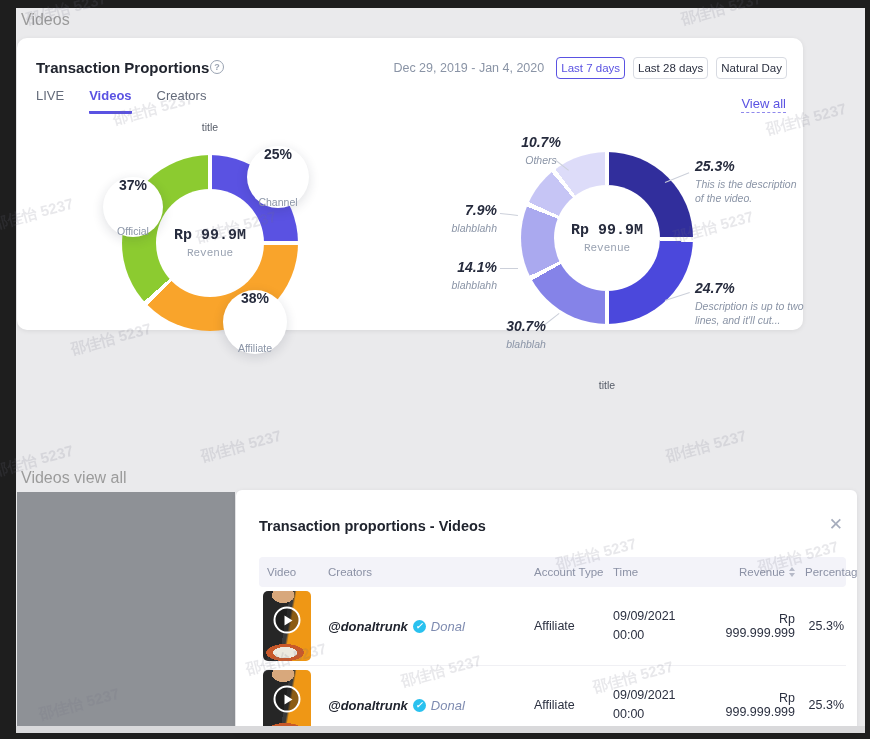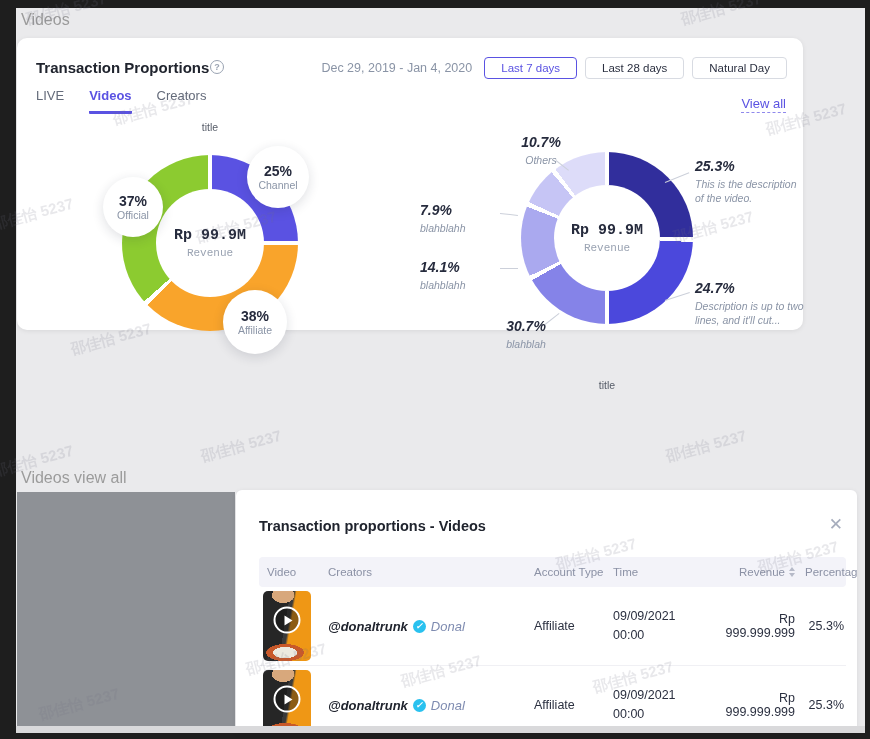--- a/index.html
+++ b/index.html
@@ -21,50 +21,50 @@
   }
   .card-title { position:absolute; left:19px; top:21px; font-size:15px; font-weight:bold; color:#20242e; }
   .info-icon {
     position:absolute; left:193px; top:22px; width:14px; height:14px; border-radius:50%;
     border:1.5px solid #9aa3b2; color:#9aa3b2; font-size:9px; font-weight:bold;
     display:flex; align-items:center; justify-content:center;
   }
   .header-right { position:absolute; right:16px; top:19px; display:flex; align-items:center; gap:8px; }
   .date-range { font-size:12.5px; color:#8a94a6; margin-right:4px; }
   .range-btn {
-    height:22px; padding:0 16px; font-size:11.5px; background:#fff; border-radius:4px;
+    height:22px; padding:0 4px; font-size:11.5px; background:#fff; border-radius:4px;
     border:1px solid #d8dbe2; color:#2b3040; display:flex; align-items:center; cursor:pointer;
     font-family:"Liberation Sans", sans-serif;
   }
   .range-btn.selected { border-color:#5a52e2; color:#5a52e2; }
   .tabs { position:absolute; left:19px; top:50px; display:flex; gap:25px; font-size:13px; }
   .tab { color:#646b7a; padding-bottom:8px; cursor:pointer; }
   .tab.active { color:#5a52e2; font-weight:bold; border-bottom:3px solid #5a52e2; border-radius:0 0 1px 1px; }
   .view-all { position:absolute; right:17px; top:58px; font-size:13px; color:#5a52e2;
     border-bottom:1px dashed #8f88ec; padding-bottom:1px; cursor:pointer; }
 
   
   .chart-title { position:absolute; width:80px; text-align:center; font-size:10.5px; color:#565c68; }
   .donut { position:absolute; border-radius:50%; }
   .donut-hole { position:absolute; background:#fff; border-radius:50%;
     display:flex; flex-direction:column; align-items:center; justify-content:center; gap:3px;font-family:Liberation Mono, monospace; }
   .center-value { font-size:15px; font-weight:bold; color:#262b3d; }
   .center-label { font-size:11px; color:#9aa3b2; }
 
   .bubble { position:absolute; background:#fff; border-radius:50%;
     box-shadow:0 3px 12px rgba(31,35,60,0.14);
-    display:flex; flex-direction:column; align-items:center; justify-content:center; }
+    display:flex; flex-direction:column; align-items:center; justify-content:space-between; }
   .bubble .pct { font-size:14px; font-weight:bold; color:#262b3d; }
   .bubble .sub { font-size:10.5px; color:#8a94a6; }
 
   .ring-label { position:absolute;font-style:italic; }
   .ring-label .pct { font-size:14px; font-weight:bold; color:#262b3d; }
   .ring-label .sub { font-size:10.5px; color:#8a94a6; line-height:1.3; margin-top:4px; }
   .ring-label.center { text-align:center; }
-  .ring-label.right { text-align:left; }
+  .ring-label.right { text-align:right; }
   .leader { position:absolute; height:1px; background:#ccd0da; transform-origin:left center; }
 
   
   .gray-box { position:absolute; left:17px; top:492px; width:218px; height:239px; background:#8e9196; }
   .modal {
     position:absolute; left:236px; top:490px; width:621px; height:243px;
     background:#fff; border-radius:6px 6px 0 0; overflow:hidden; box-shadow:0 1px 5px rgba(0,0,0,0.08);
   }
   .modal-title { position:absolute; left:23px; top:28px; font-size:14.5px; font-weight:bold; color:#20242e; }
   .modal-close { position:absolute; right:14px; top:24px; font-size:17px; color:#a6adbd; cursor:pointer; }

